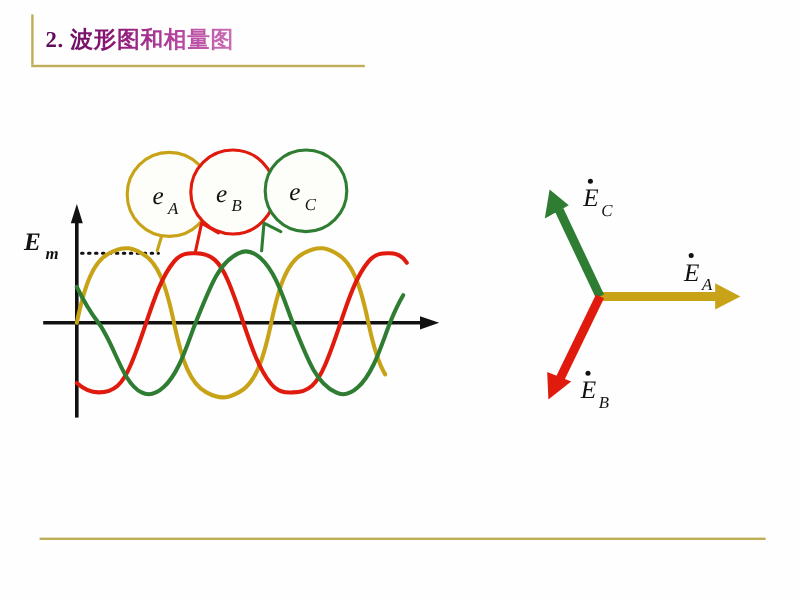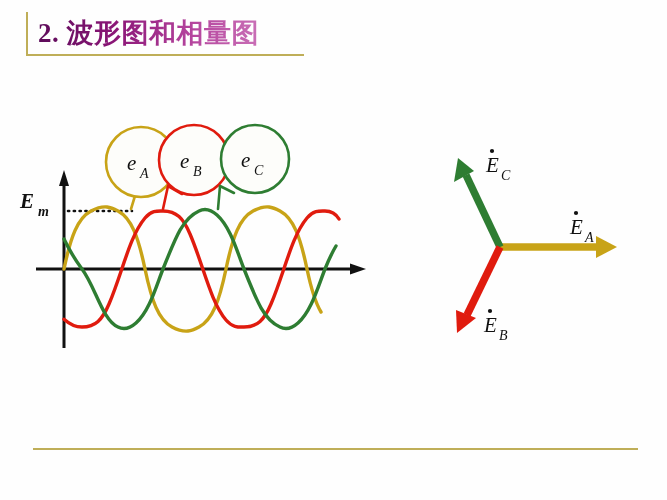--- a/index.html
+++ b/index.html
@@ -27,21 +27,21 @@
     left: 26px;
     top: 12px;
     height: 42px;
     display: flex;
     align-items: center;
     padding-left: 10px;
     border-left: 2px solid #bfae58;
   }
   #title-text {
     font-family: "Liberation Serif", serif;
-    font-size: 27px;
+    font-size: 19px;
     font-weight: bold;
     color: #7a0f6b;
     background: linear-gradient(90deg, #5c0b59 0%, #8b1677 35%, #b5459e 70%, #c96fb6 100%);
     -webkit-background-clip: text;
     background-clip: text;
     -webkit-text-fill-color: transparent;
     white-space: nowrap;
     letter-spacing: 0.5px;
   }
   #title-rule {

